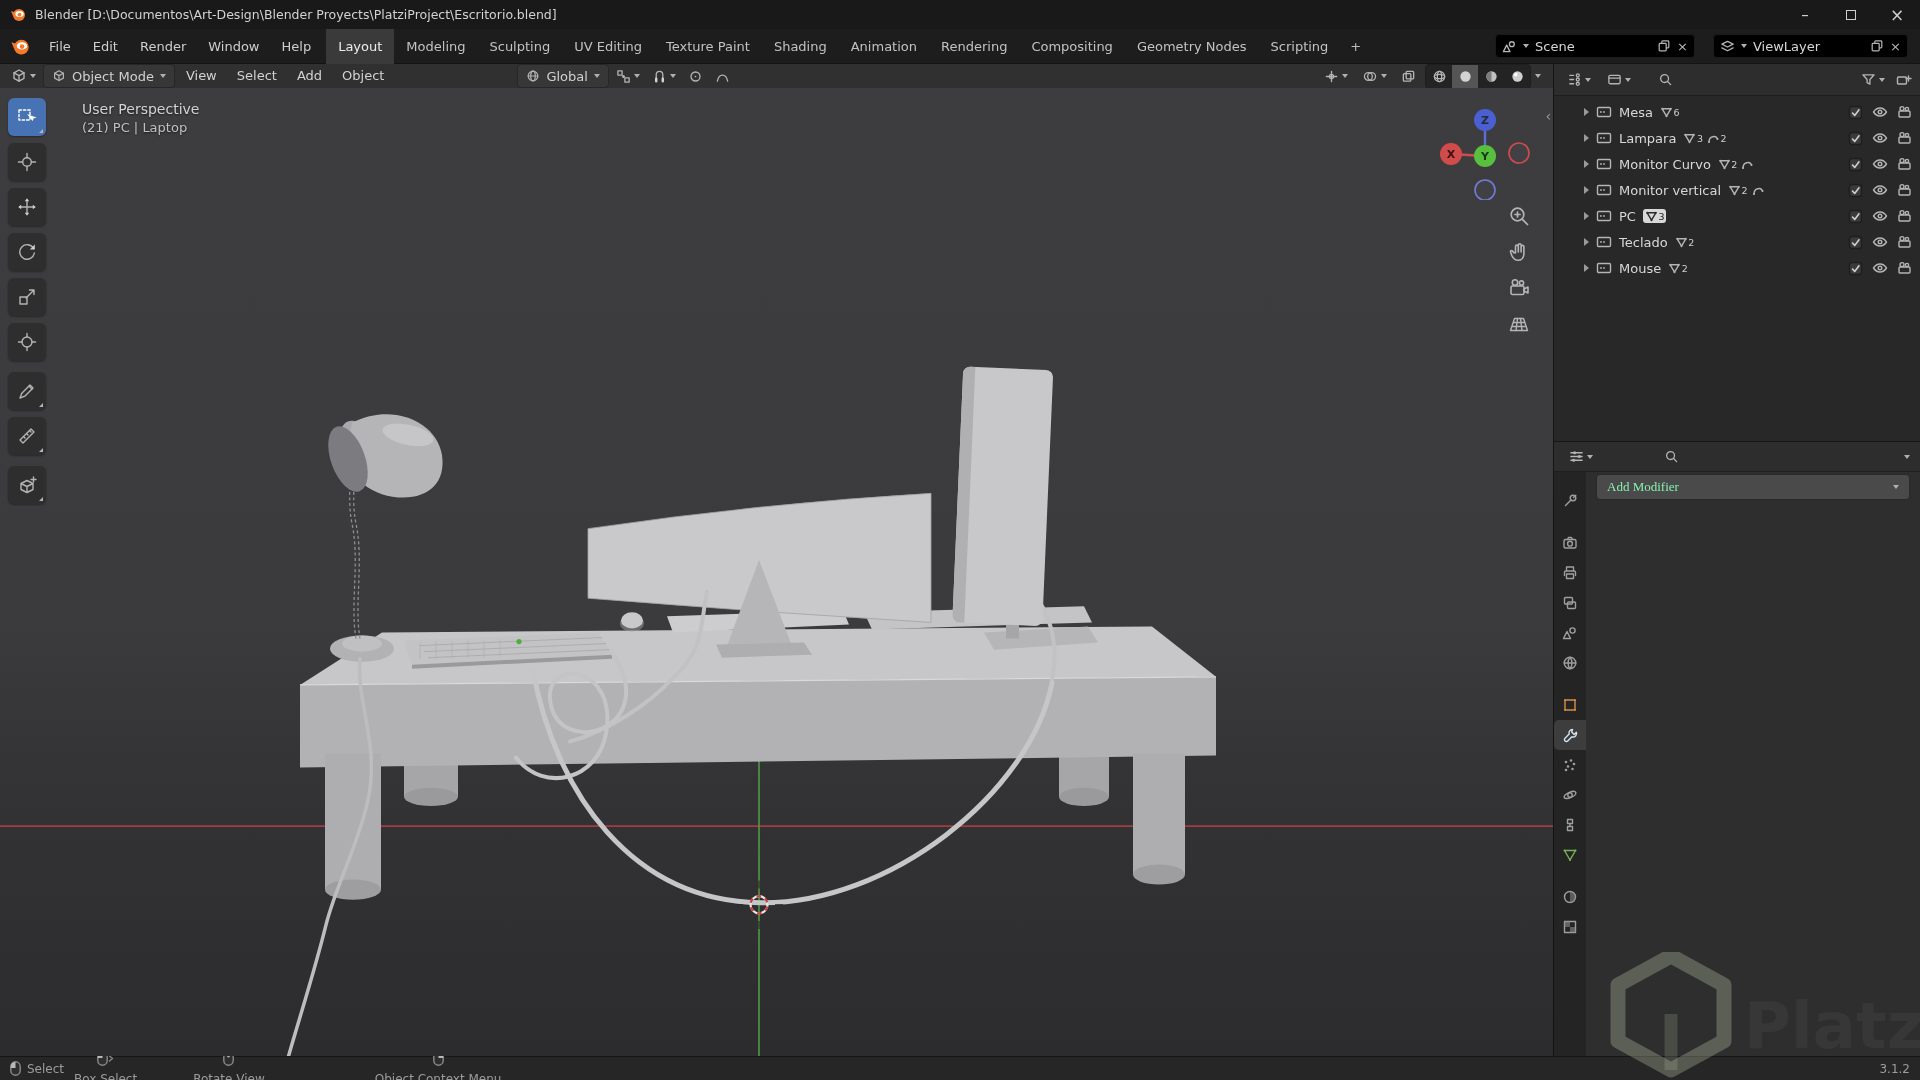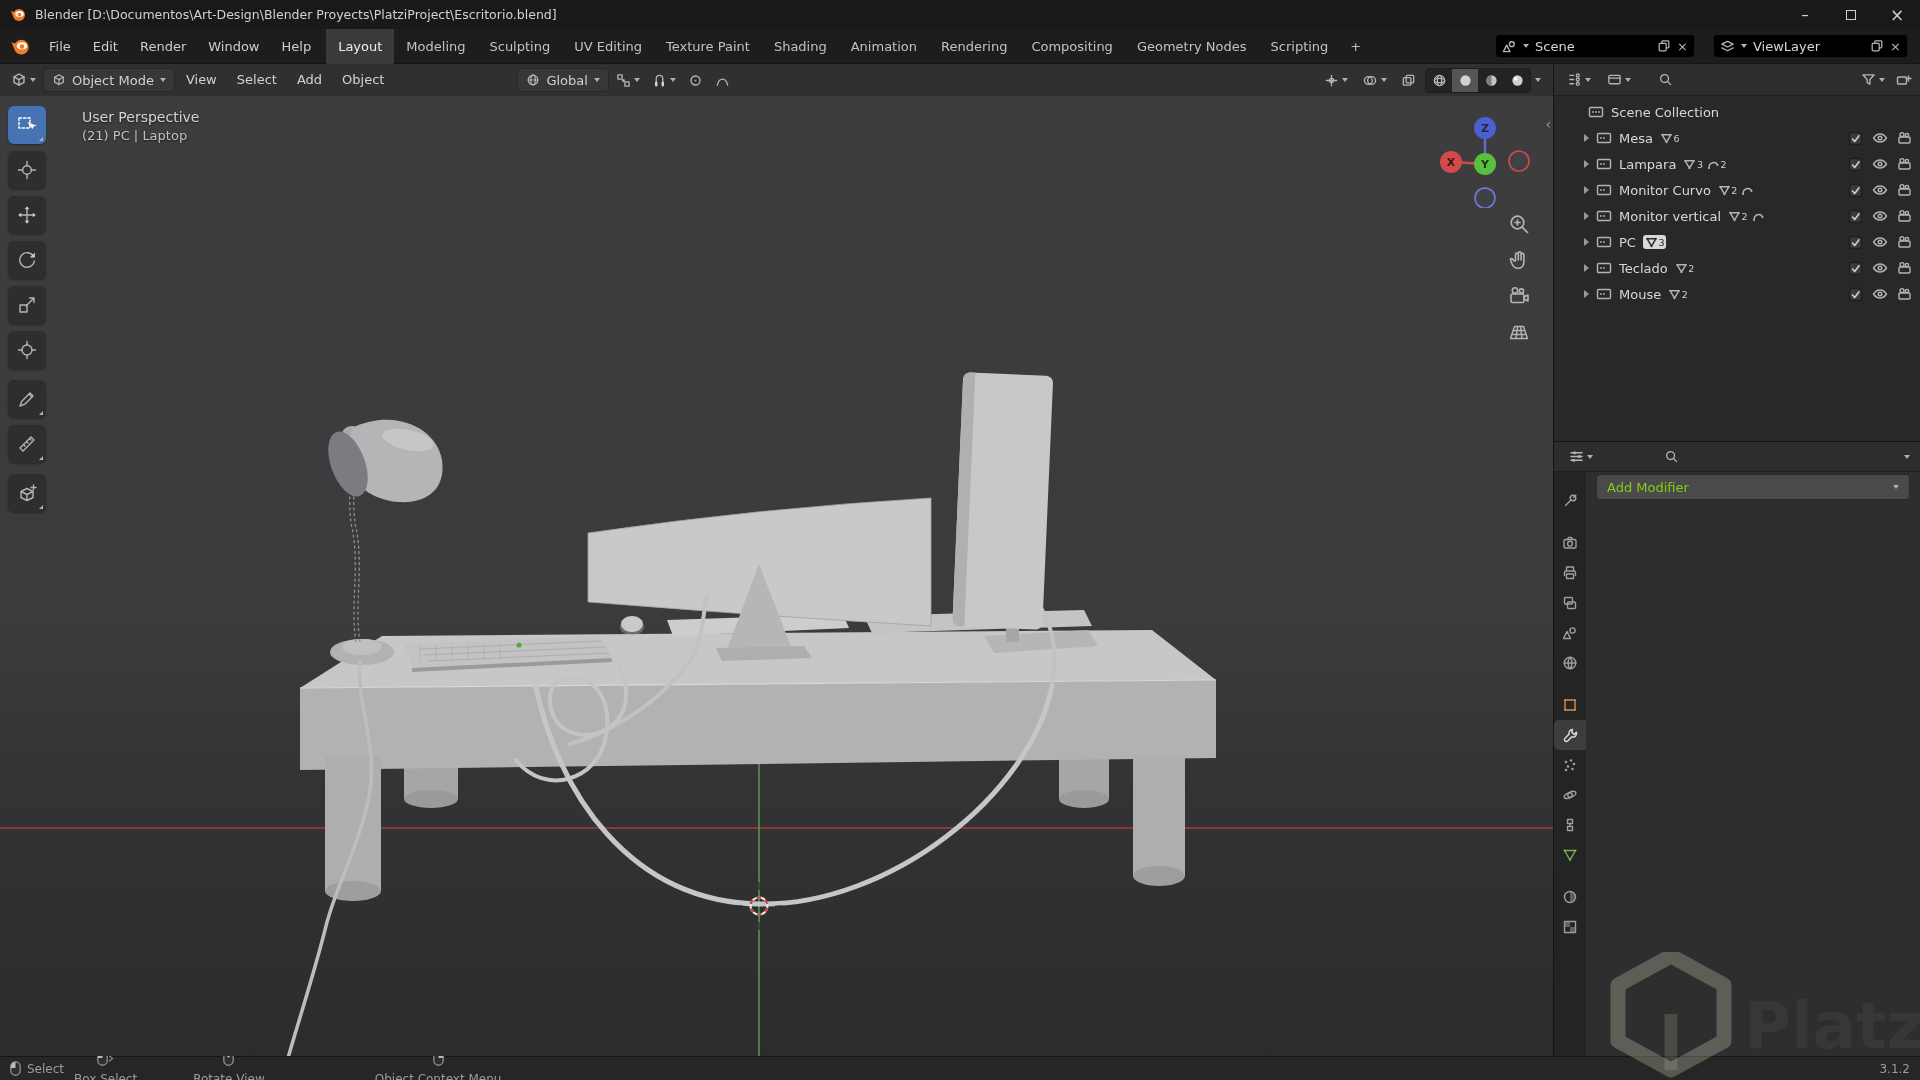--- a/index.html
+++ b/index.html
@@ -30,21 +30,21 @@
   .id-scene { width:200px; }
   .id-layer { width:195px; }
   .x-glyph { color:#b5b5b5; font-size:13px; }
 
   
   .main { flex:1; display:flex; min-height:0; }
   .vp-col { width:1553px; display:flex; flex-direction:column; position:relative; }
   .right-col { width:367px; display:flex; flex-direction:column; border-left:1px solid #141414; }
 
   
-  .vp-header { height:32px; background:#303030; display:flex; align-items:center; padding:0 6px; gap:2px; }
+  .vp-header { height:24px; background:#303030; display:flex; align-items:center; padding:0 6px; gap:2px; }
   .hdr-btn { display:flex; align-items:center; gap:3px; padding:0 5px; height:24px; border-radius:4px; }
   .hdr-select { display:flex; align-items:center; gap:6px; background:#373737; border:1px solid #262626; border-radius:4px; height:24px; padding:0 8px; }
   .hdr-menu { padding:8px 9px; line-height:32px; color:#d2d2d2; }
   .caret { width:0; height:0; border-left:3.5px solid transparent; border-right:3.5px solid transparent; border-top:4.5px solid #b0b0b0; }
   .spacer120 { width:120px; }
   .vp-right { margin-left:auto; display:flex; align-items:center; gap:4px; padding-right:6px; }
   .shade-group { display:flex; background:#232323; border:1px solid #1e1e1e; border-radius:4px; overflow:hidden; }
   .shade-cell { width:26px; height:23px; display:flex; align-items:center; justify-content:center; }
   .shade-cell.active { background:#555555; }
 
@@ -86,21 +86,21 @@
   .props { flex:1; display:flex; flex-direction:column; background:#2e2e2e; border-top:1px solid #161616; position:relative; }
   .props-hdr { height:30px; background:#2d2d2d; border-bottom:1px solid #1f1f1f; display:flex; align-items:center; padding:0 10px; }
   .props-body { flex:1; display:flex; min-height:0; }
   .props-tabs { width:32px; background:#242424; display:flex; flex-direction:column; align-items:center; padding-top:14px; }
   .ptab { width:32px; height:30px; display:flex; align-items:center; justify-content:center; }
   .ptab.active { background:#3d3d3d; border-radius:5px 0 0 5px; }
   .ptab.gap { margin-top:12px; }
   .props-content { flex:1; display:flex; flex-direction:column; }
   .crumb { display:flex; align-items:center; gap:7px; padding:13px 10px 9px 12px; color:#dcdcdc; }
   .crumb .pin { margin-left:auto; }
-  .addmod { margin:2px 10px; height:26px; background:#4a4a4a; border:1px solid #292929; border-radius:4px; display:flex; align-items:center; padding:0 10px; color:#84cc16; }
+  .addmod { margin:2px 10px; height:26px; background:#4a4a4a; border:1px solid #292929; border-radius:4px; display:flex; align-items:center; padding:0 10px; color:#86efac;font-family:Liberation Serif, serif; }
   .addmod .caret { margin-left:auto; }
 
   
   .statusbar { height:24px; background:#262626; border-top:1px solid #161616; display:flex; align-items:center; padding:0 10px; color:#9c9c9c; font-size:12px; }
   .hint { display:flex; align-items:center; gap:6px; }
   .hint + .hint { margin-left:10px;flex-direction:column; }
   .hint.m2 { margin-left:56px; }
   .hint.m3 { margin-left:110px; }
   .sb-version { margin-left:auto; color:#9c9c9c; }
 
@@ -521,29 +521,20 @@
             <span class="caret"></span>
           </div>
           <svg class="ic" width="16" height="16" viewBox="0 0 16 16">
               <rect x="1.5" y="5" width="9" height="7" rx="1"></rect>
               <path d="M12.5 4v5M10 6.5h5"></path>
             </svg>
         </div>
 
         <div class="ol-body">
 
-          <div class="ol-row root">
-            <svg class="ic" width="16" height="16" viewBox="0 0 16 16">
-                <rect x="1.5" y="3.5" width="13" height="9" rx="1.2"></rect>
-                <circle cx="5" cy="8" r="0.9" fill="#b4b4b4" stroke="none"></circle>
-                <circle cx="8" cy="8" r="0.9" fill="#b4b4b4" stroke="none"></circle>
-                <circle cx="11" cy="8" r="0.9" fill="#b4b4b4" stroke="none"></circle>
-              </svg>
-            <span class="ol-label">Scene Collection</span>
-          </div>
 
           <div class="ol-row child">
             <span class="tri-r"></span>
             <svg class="ic" width="16" height="16" viewBox="0 0 16 16">
                 <rect x="1.5" y="3.5" width="13" height="9" rx="1.2"></rect>
                 <circle cx="5" cy="8" r="0.9" fill="#b4b4b4" stroke="none"></circle>
                 <circle cx="8" cy="8" r="0.9" fill="#b4b4b4" stroke="none"></circle>
               </svg>
             <span class="ol-label">Mesa</span>
             <span class="ol-badges">

